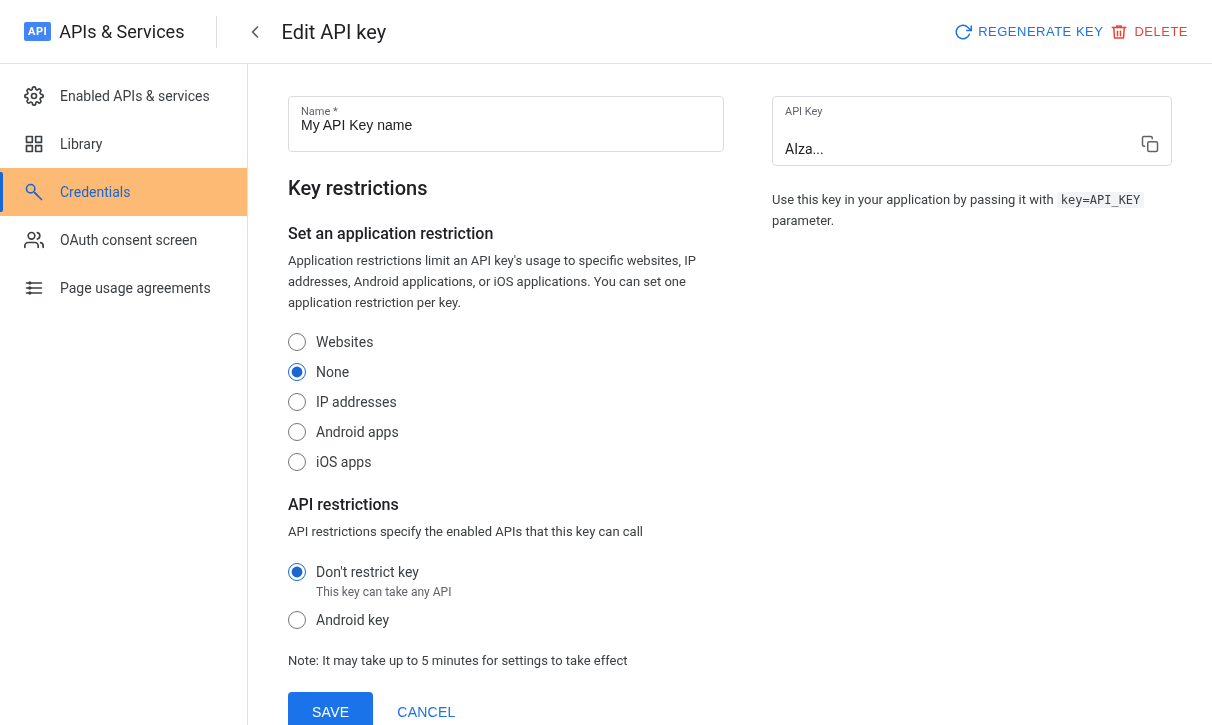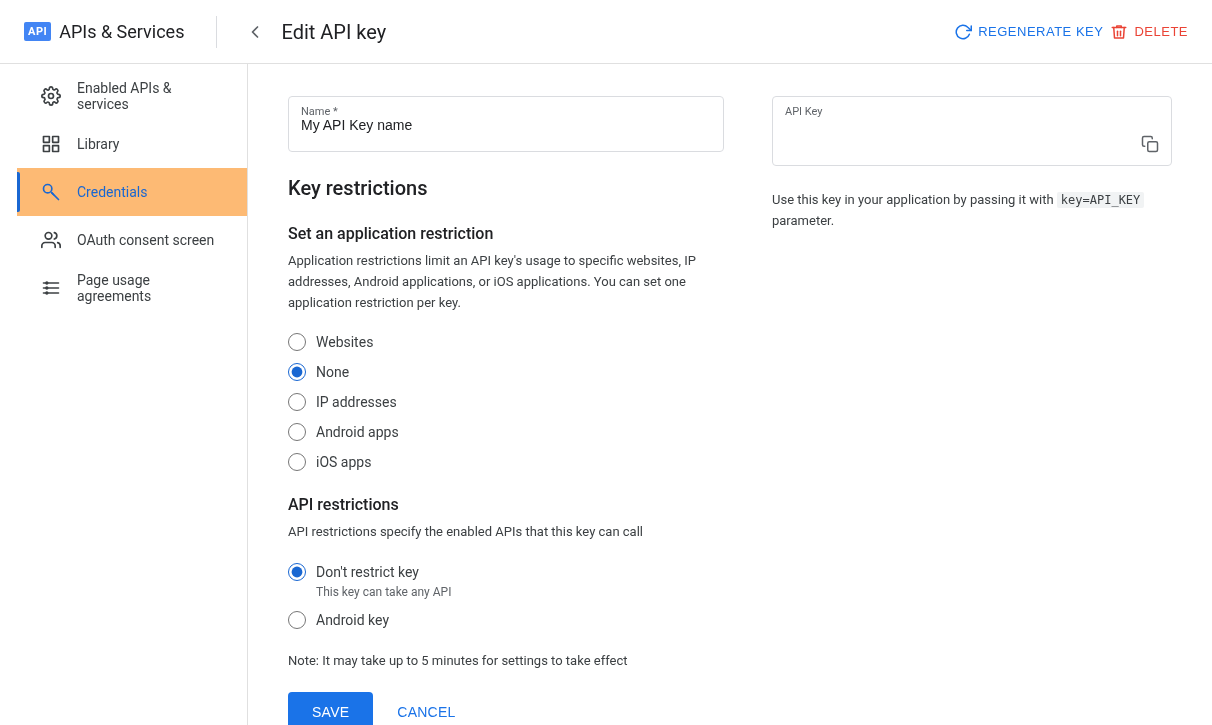--- a/index.html
+++ b/index.html
@@ -97,21 +97,20 @@
     .sidebar-item {
       display: flex;
       align-items: center;
       gap: 16px;
       padding: 0 24px;
       height: 48px;
       cursor: pointer;
       color: #3c4043;
       font-size: 14px;
       position: relative;
-      margin-left: 17px;
     }
     .sidebar-item.active {
       background: #fdba74;
       color: #1967d2;
     }
     .sidebar-item.active::before {
       content: '';
       position: absolute;
       left: 0;
       top: 4px;
@@ -489,20 +488,21 @@
             <button class="btn-cancel">CANCEL</button>
           </div>
         </div>
       </div>
 
       <div class="right-col">
 
         <div class="field-group">
           <div class="api-key-field-wrapper">
             <span class="api-key-field-label">API Key</span>
+            <span class="api-key-value">AIza...</span>
             <button class="copy-btn" title="Copy">
               <svg width="18" height="18" viewBox="0 0 24 24" fill="none" stroke="#5f6368" stroke-width="2" stroke-linecap="round" stroke-linejoin="round">
                 <rect x="9" y="9" width="13" height="13" rx="2" ry="2"></rect>
                 <path d="M5 15H4a2 2 0 0 1-2-2V4a2 2 0 0 1 2-2h9a2 2 0 0 1 2 2v1"></path>
               </svg>
             </button>
           </div>
         </div>
         <div class="api-key-hint">
           <span>Use this key in your application by passing it with</span>

